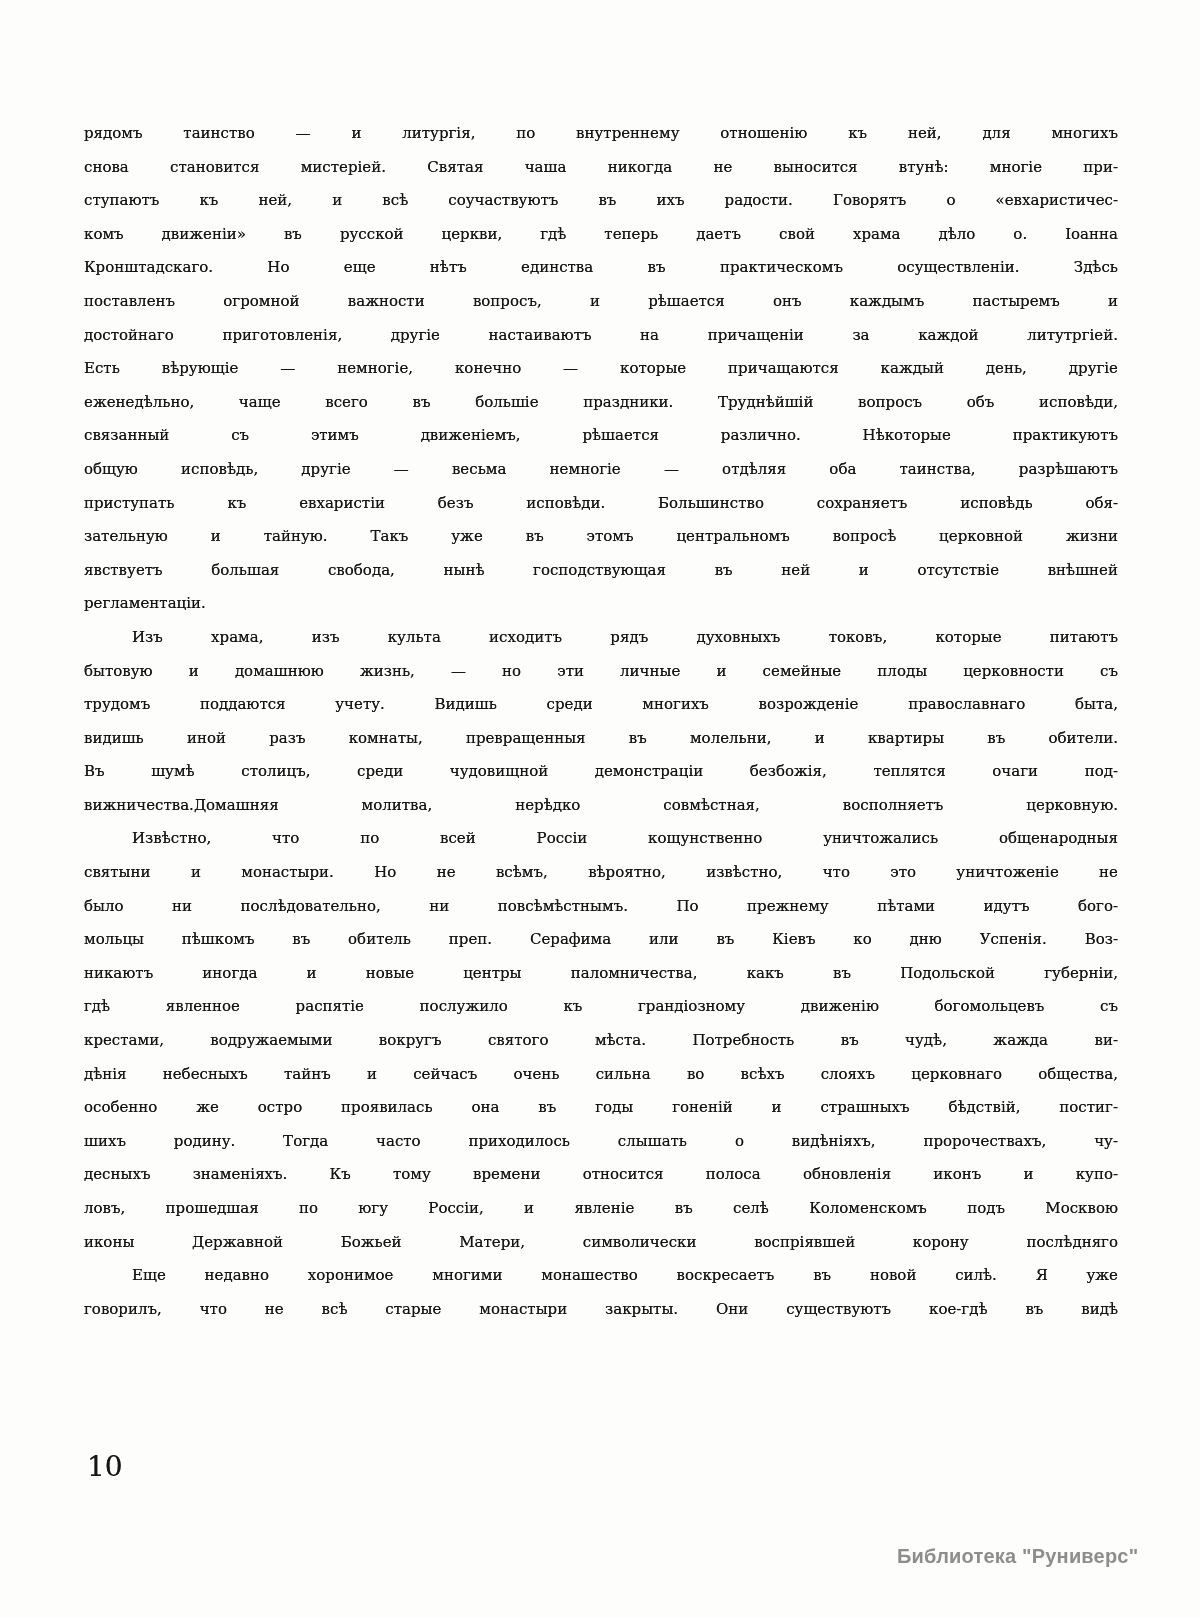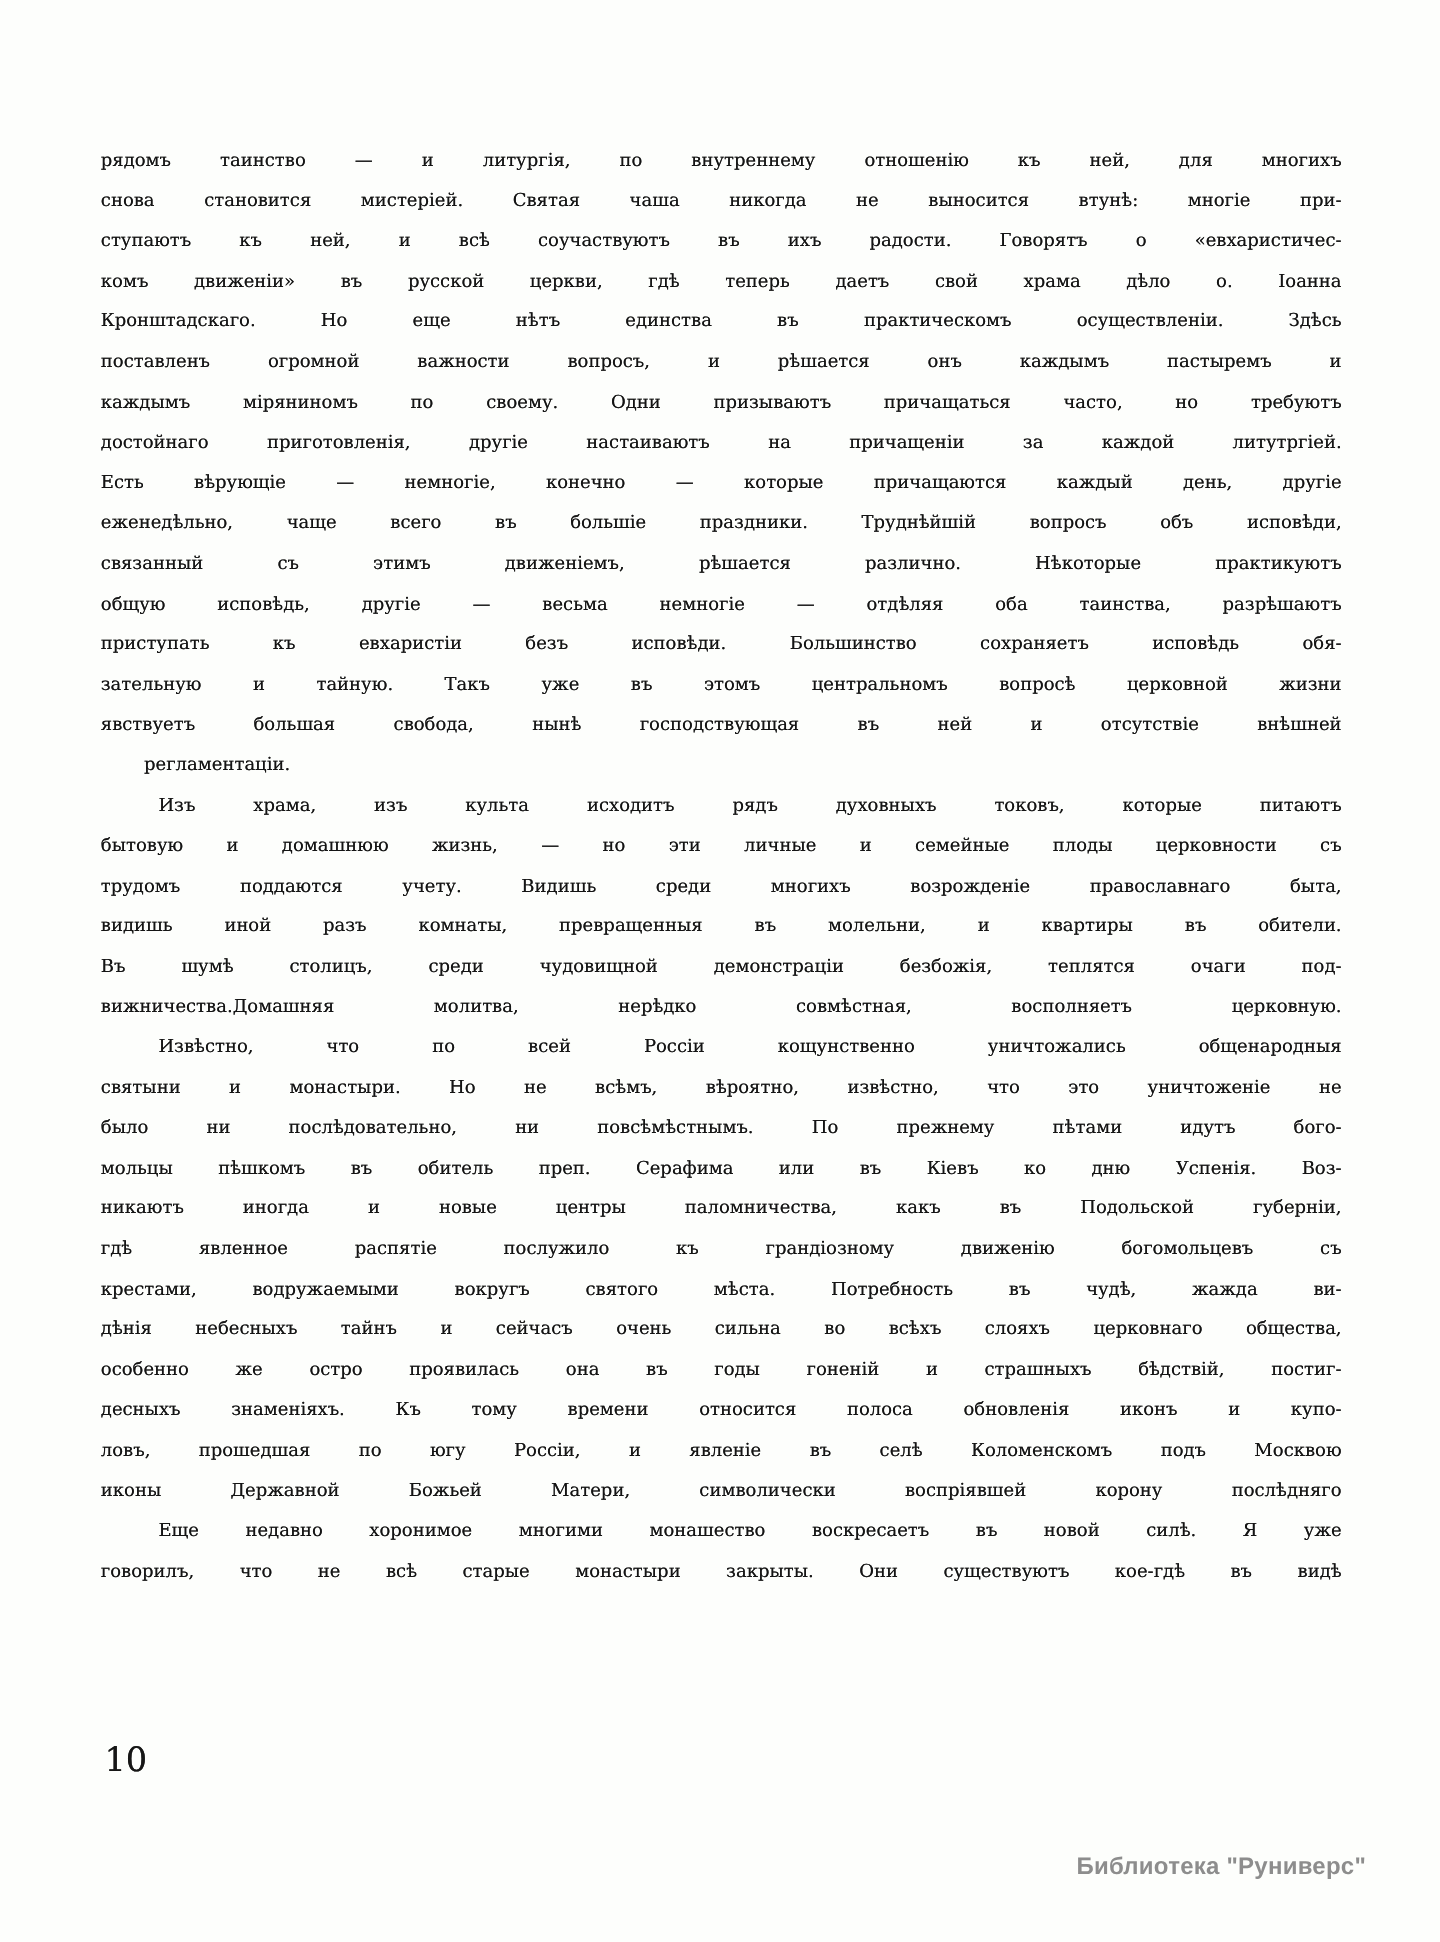--- a/index.html
+++ b/index.html
@@ -25,21 +25,21 @@
   .line {
     height: 33.6px;
     line-height: 33.6px;
     font-size: 15px;
     text-align: justify;
     text-align-last: justify;
     text-shadow: 0 0 0.45px rgba(10,10,10,0.75);
     white-space: normal;
   }
   .line.indent { text-indent: 48px; }
-  .line.para-end { text-align-last: left; margin-left: 36px; }
+  .line.para-end { text-align-last: left; }
   .page-number {
     position: absolute;
     left: 87px;
     top: 1452px;
     font-size: 28px;
     line-height: 30px;
     color: #161616;
     text-shadow: 0 0 0.45px rgba(10,10,10,0.75);
   }
   .watermark {
@@ -58,21 +58,20 @@
 <body>
 
 <div class="page">
   <div class="text-block">
       <div class="line">рядомъ таинство — и литургія, по внутреннему отношенію къ ней, для многихъ</div>
       <div class="line">снова становится мистеріей. Святая чаша никогда не выносится втунѣ: многіе при-</div>
       <div class="line">ступаютъ къ ней, и всѣ соучаствуютъ въ ихъ радости. Говорятъ о «евхаристичес-</div>
       <div class="line">комъ движеніи» въ русской церкви, гдѣ теперь даетъ свой храма дѣло о. Іоанна</div>
       <div class="line">Кронштадскаго. Но еще нѣтъ единства въ практическомъ осуществленіи.  Здѣсь</div>
       <div class="line">поставленъ огромной важности  вопросъ, и рѣшается онъ каждымъ пастыремъ и</div>
-      <div class="line">каждымъ міряниномъ по своему. Одни призываютъ причащаться часто, но требуютъ</div>
       <div class="line">достойнаго приготовленія, другіе настаиваютъ на причащеніи за каждой литутргіей.</div>
       <div class="line">Есть вѣрующіе — немногіе, конечно — которые причащаются каждый день, другіе</div>
       <div class="line">еженедѣльно, чаще всего въ большіе праздники. Труднѣйшій вопросъ объ исповѣди,</div>
       <div class="line">связанный съ этимъ движеніемъ, рѣшается различно. Нѣкоторые практикуютъ</div>
       <div class="line">общую исповѣдь, другіе — весьма немногіе — отдѣляя оба таинства, разрѣшаютъ</div>
       <div class="line">приступать къ евхаристіи безъ исповѣди. Большинство сохраняетъ исповѣдь обя-</div>
       <div class="line">зательную и тайную. Такъ уже въ этомъ центральномъ вопросѣ церковной жизни</div>
       <div class="line">явствуетъ большая свобода, нынѣ господствующая въ ней и отсутствіе внѣшней</div>
       <div class="line para-end">регламентаціи.</div>
       <div class="line indent">Изъ храма, изъ культа исходитъ рядъ духовныхъ токовъ, которые питаютъ</div>
@@ -83,20 +82,21 @@
       <div class="line">вижничества.Домашняя молитва, нерѣдко совмѣстная, восполняетъ церковную.</div>
       <div class="line indent">Извѣстно, что по всей Россіи кощунственно уничтожались общенародныя</div>
       <div class="line">святыни и монастыри. Но не всѣмъ, вѣроятно, извѣстно, что это уничтоженіе не</div>
       <div class="line">было ни послѣдовательно, ни повсѣмѣстнымъ. По прежнему пѣтами идутъ бого-</div>
       <div class="line">мольцы пѣшкомъ въ обитель преп. Серафима или въ Кіевъ ко дню Успенія. Воз-</div>
       <div class="line">никаютъ иногда и новые центры паломничества, какъ въ Подольской губерніи,</div>
       <div class="line">гдѣ явленное распятіе послужило къ грандіозному движенію богомольцевъ съ</div>
       <div class="line">крестами, водружаемыми вокругъ святого мѣста. Потребность въ чудѣ, жажда ви-</div>
       <div class="line">дѣнія небесныхъ тайнъ и сейчасъ очень сильна во всѣхъ слояхъ церковнаго общества,</div>
       <div class="line">особенно же остро проявилась она въ годы гоненій и страшныхъ бѣдствій, постиг-</div>
+      <div class="line">шихъ родину. Тогда часто приходилось слышать о видѣніяхъ, пророчествахъ, чу-</div>
       <div class="line">десныхъ знаменіяхъ. Къ тому времени относится полоса обновленія иконъ и купо-</div>
       <div class="line">ловъ, прошедшая по югу Россіи, и явленіе въ селѣ Коломенскомъ подъ Москвою</div>
       <div class="line">иконы Державной Божьей Матери, символически воспріявшей корону послѣдняго</div>
       <div class="line indent">Еще недавно хоронимое многими монашество воскресаетъ въ новой силѣ. Я уже</div>
       <div class="line">говорилъ, что не всѣ старые монастыри закрыты. Они существуютъ кое-гдѣ въ видѣ</div>
     </div>
   <div class="page-number">10</div>
   <div class="watermark">Библиотека "Руниверс"</div>
 </div>
 

